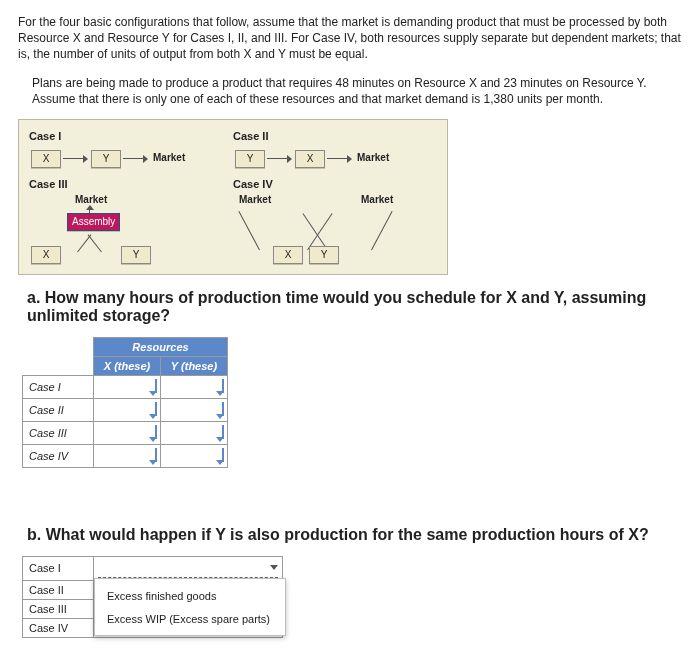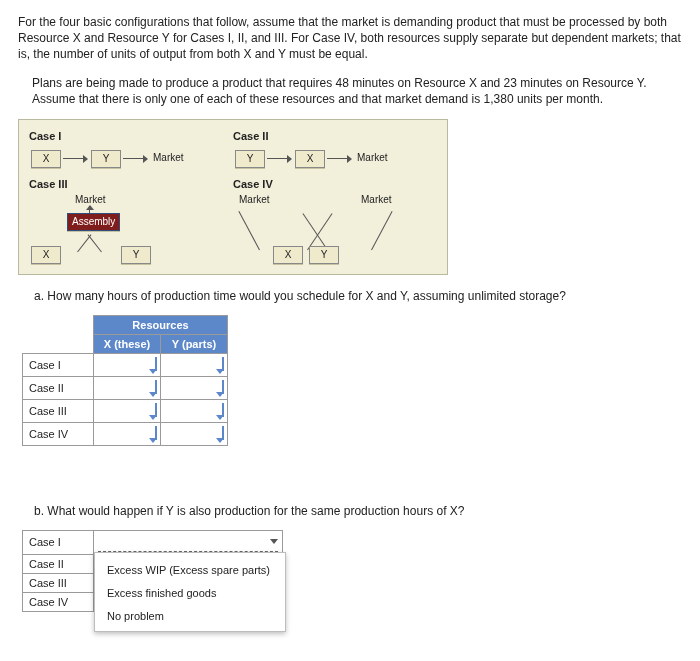--- a/index.html
+++ b/index.html
@@ -29,40 +29,40 @@
   .case-col { width: 205px; position: relative; }
   .case-title { font-weight: bold; font-size: 11px; margin: 2px 0 4px 0; }
   .case-body { height: 30px; position: relative; }
   .case-body2 { height: 70px; position: relative; }
 
   .box {
     position: absolute; min-width: 22px; height: 16px; line-height: 16px;
     text-align: center; font-size: 10px; padding: 0 3px;
     background: #efeacc; border: 1px solid #888; box-shadow: 0 1px 0 #c7c2a2;
   }
-  .box.blue { background:#7f1d1d; color:#fff; border-color:#2f4e80; }
-  .lbl { position:absolute; font-size:10px; }
+  .box.blue { background:#be185d; color:#fff; border-color:#2f4e80; }
+  .lbl { position:absolute; font-size:10px;font-weight:bold; }
 
   
   .h-arrow { position:absolute; height:1px; background:#555; }
   .h-arrow::after {
     content:""; position:absolute; right:-1px; top:-3px;
     border-left:5px solid #555; border-top:4px solid transparent; border-bottom:4px solid transparent;
   }
   .v-arrow { position:absolute; width:1px; background:#555; }
   .v-arrow::after {
     content:""; position:absolute; left:-3px; top:-1px;
     border-bottom:5px solid #555; border-left:4px solid transparent; border-right:4px solid transparent;
   }
   .diag { position:absolute; width:1px; background:#555; transform-origin: bottom center; }
 
-  .question { font-weight:normal; margin: 12px 16px; font-size:12px; }
-
-  
-  .tblA { border-collapse: collapse; margin: 4px 0 6px 4px; }
+  .question { font-weight:bold; margin: 12px 9px; font-size:16px; }
+
+  
+  .tblA { border-collapse: collapse; margin: 4px 0 6px 4px; font-style: italic; }
   .tblA th, .tblA td { border:1px solid #9a9a9a; padding:3px 6px; font-size:11px; text-align:left; }
   .tblA thead th { background:#5c87c9; color:#fff; font-weight:bold; text-align:center; }
   .tblA .rowhdr { width:58px; }
   .tblA .cellinput {
     display:inline-block; width:58px; height:14px; border-right:2px solid #5c87c9; position:relative;
   }
   .tblA .cellinput::after {
     content:""; position:absolute; right:-2px; bottom:-3px; width:0; height:0;
     border-left:4px solid transparent; border-right:4px solid transparent; border-top:5px solid #5c87c9;
   }
@@ -156,21 +156,21 @@
 <div class="question">a. How many hours of production time would you schedule for X and Y, assuming unlimited storage?</div>
 
 <table class="tblA">
   <thead>
     <tr>
       <th rowspan="2" class="rowhdr" style="background:#fff;color:#222;border-top:none;border-left:none;"></th>
       <th colspan="2">Resources</th>
     </tr>
     <tr>
       <th>X (these)</th>
-      <th>Y (parts)</th>
+      <th>Y (these)</th>
     </tr>
   </thead>
   <tbody>
     <tr>
       <td class="rowhdr">Case I</td>
       <td class="input-td"><span class="cellinput"></span></td>
       <td class="input-td"><span class="cellinput"></span></td>
     </tr>
     <tr>
       <td class="rowhdr">Case II</td>
@@ -212,17 +212,16 @@
         <td class="ddl-cell"></td>
       </tr>
       <tr>
         <td class="rowhdr">Case IV</td>
         <td class="ddl-cell"></td>
       </tr>
     </tbody>
   </table>
 
   <div class="dropdown-pop">
+    <div class="opt">Excess finished goods</div>
     <div class="opt">Excess WIP (Excess spare parts)</div>
-    <div class="opt">Excess finished goods</div>
-    <div class="opt">No problem</div>
   </div>
 </div>
 
 </body></html>

